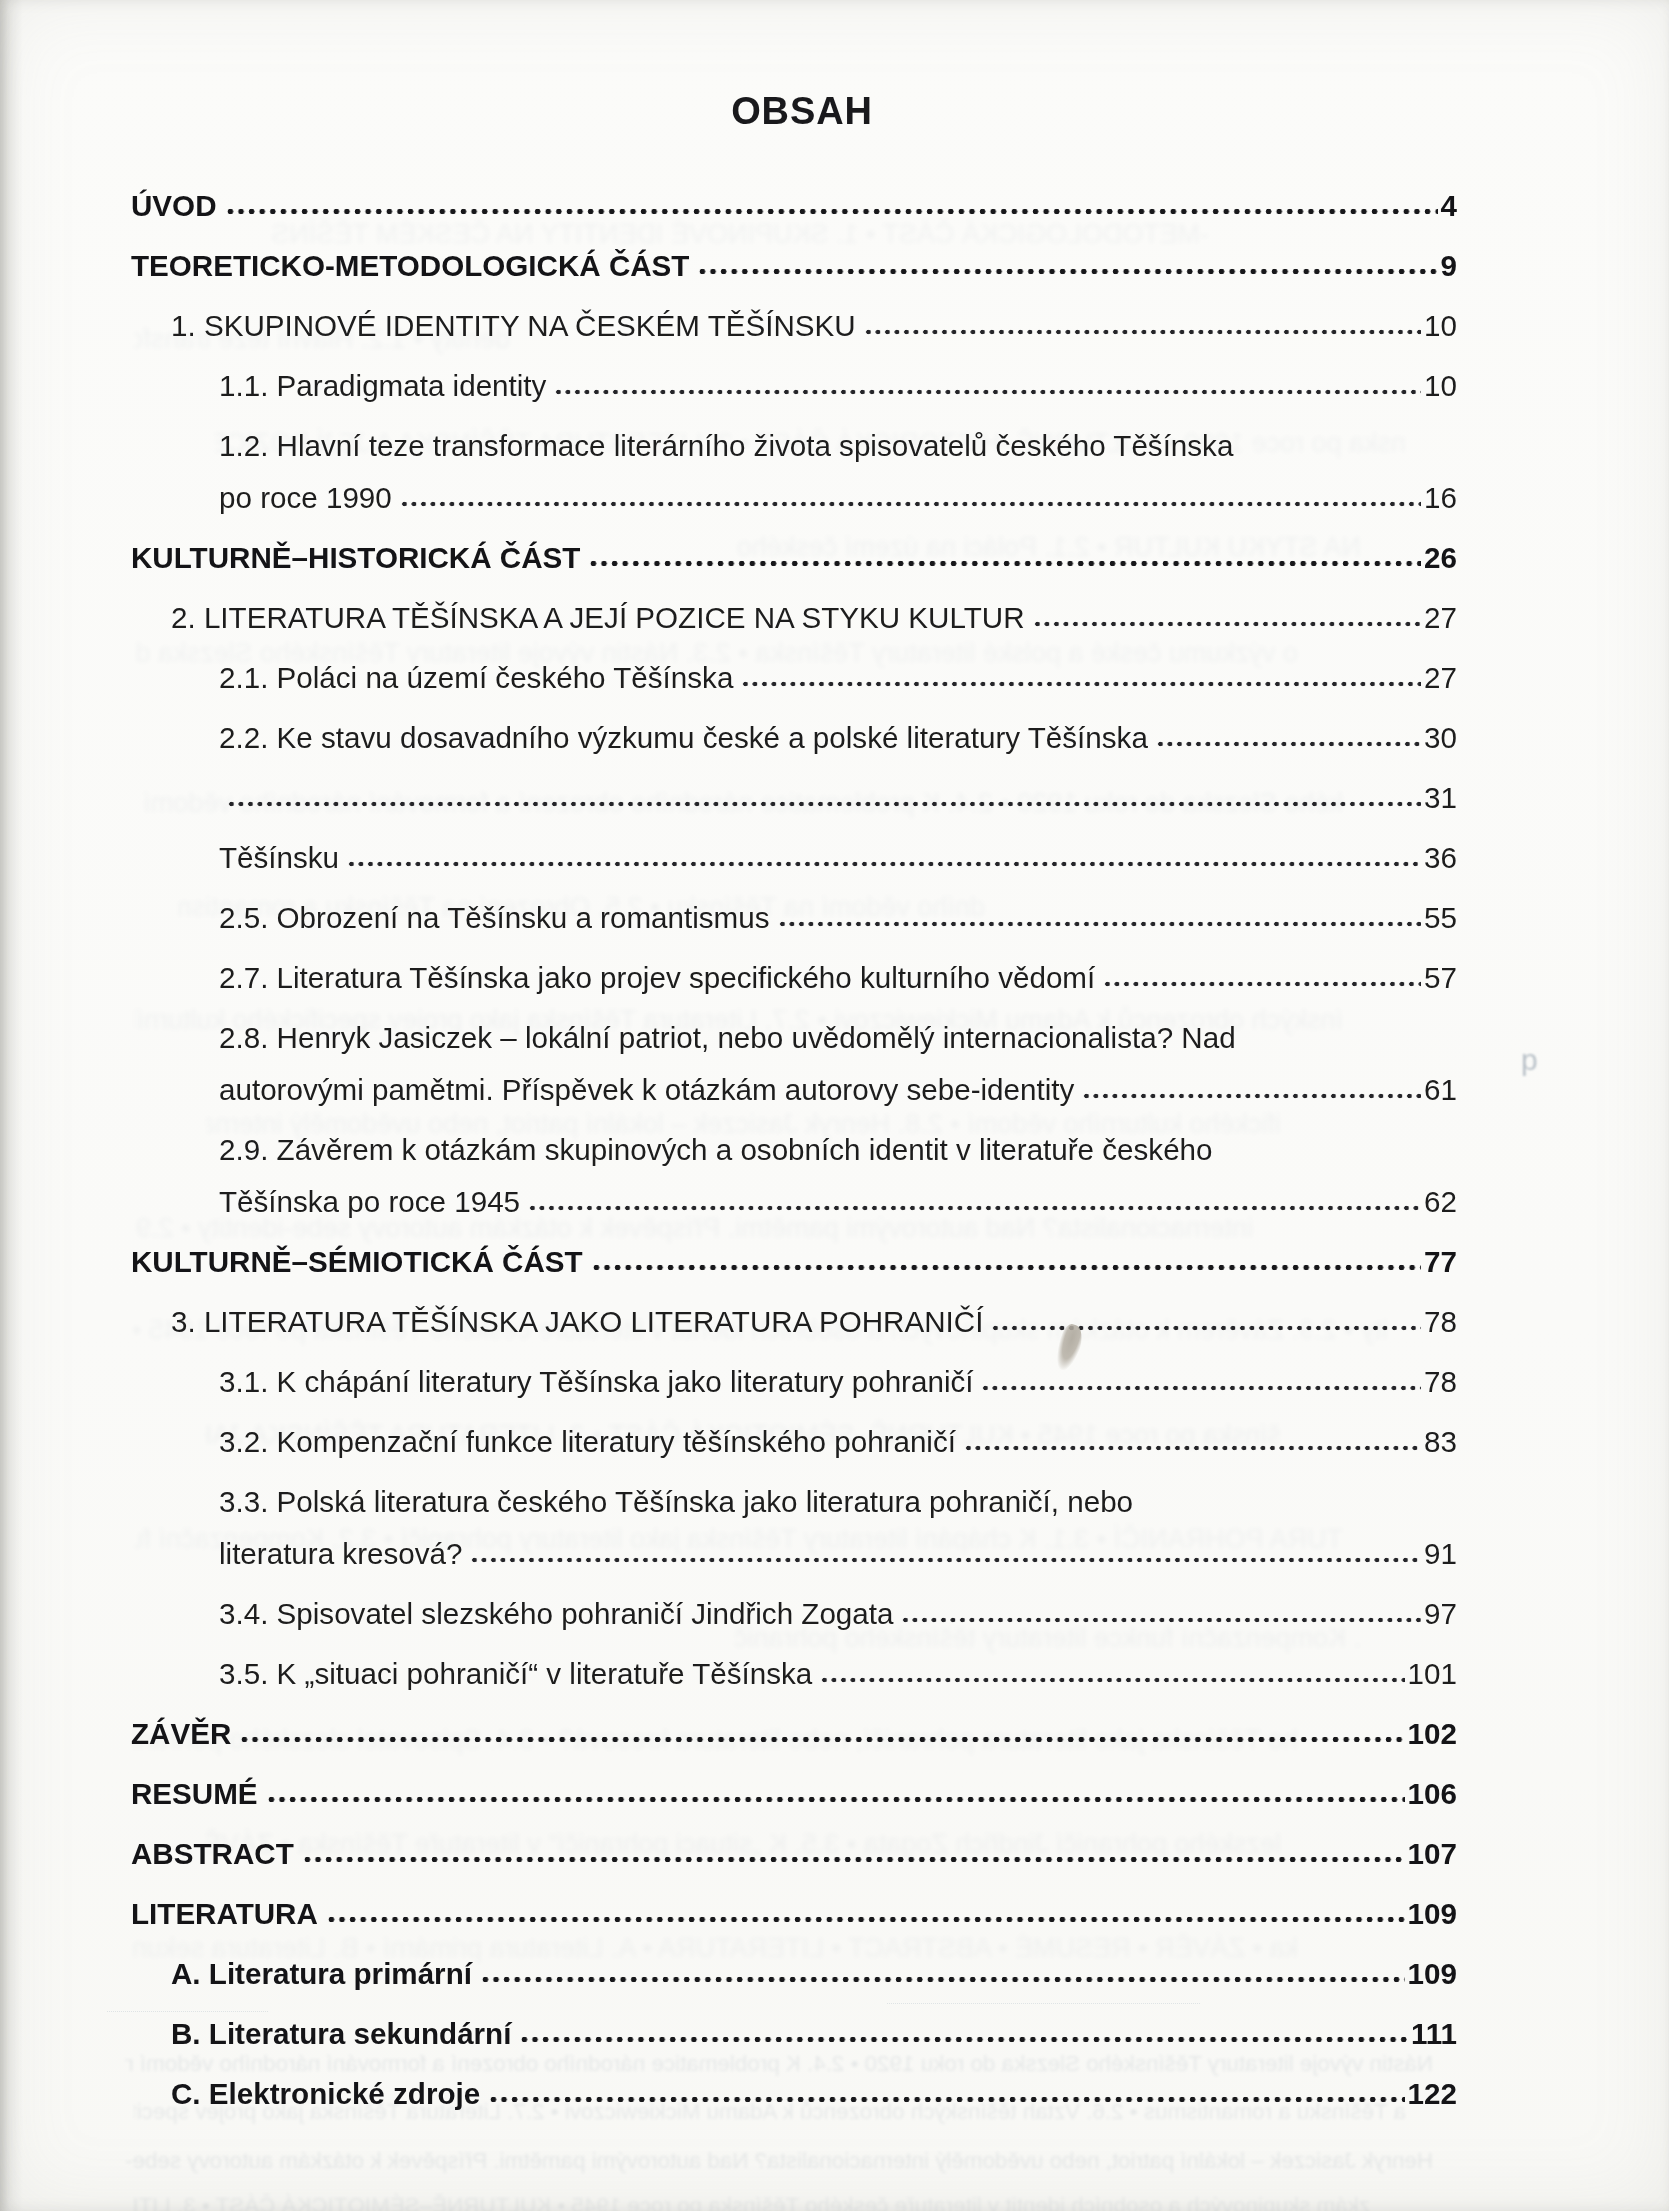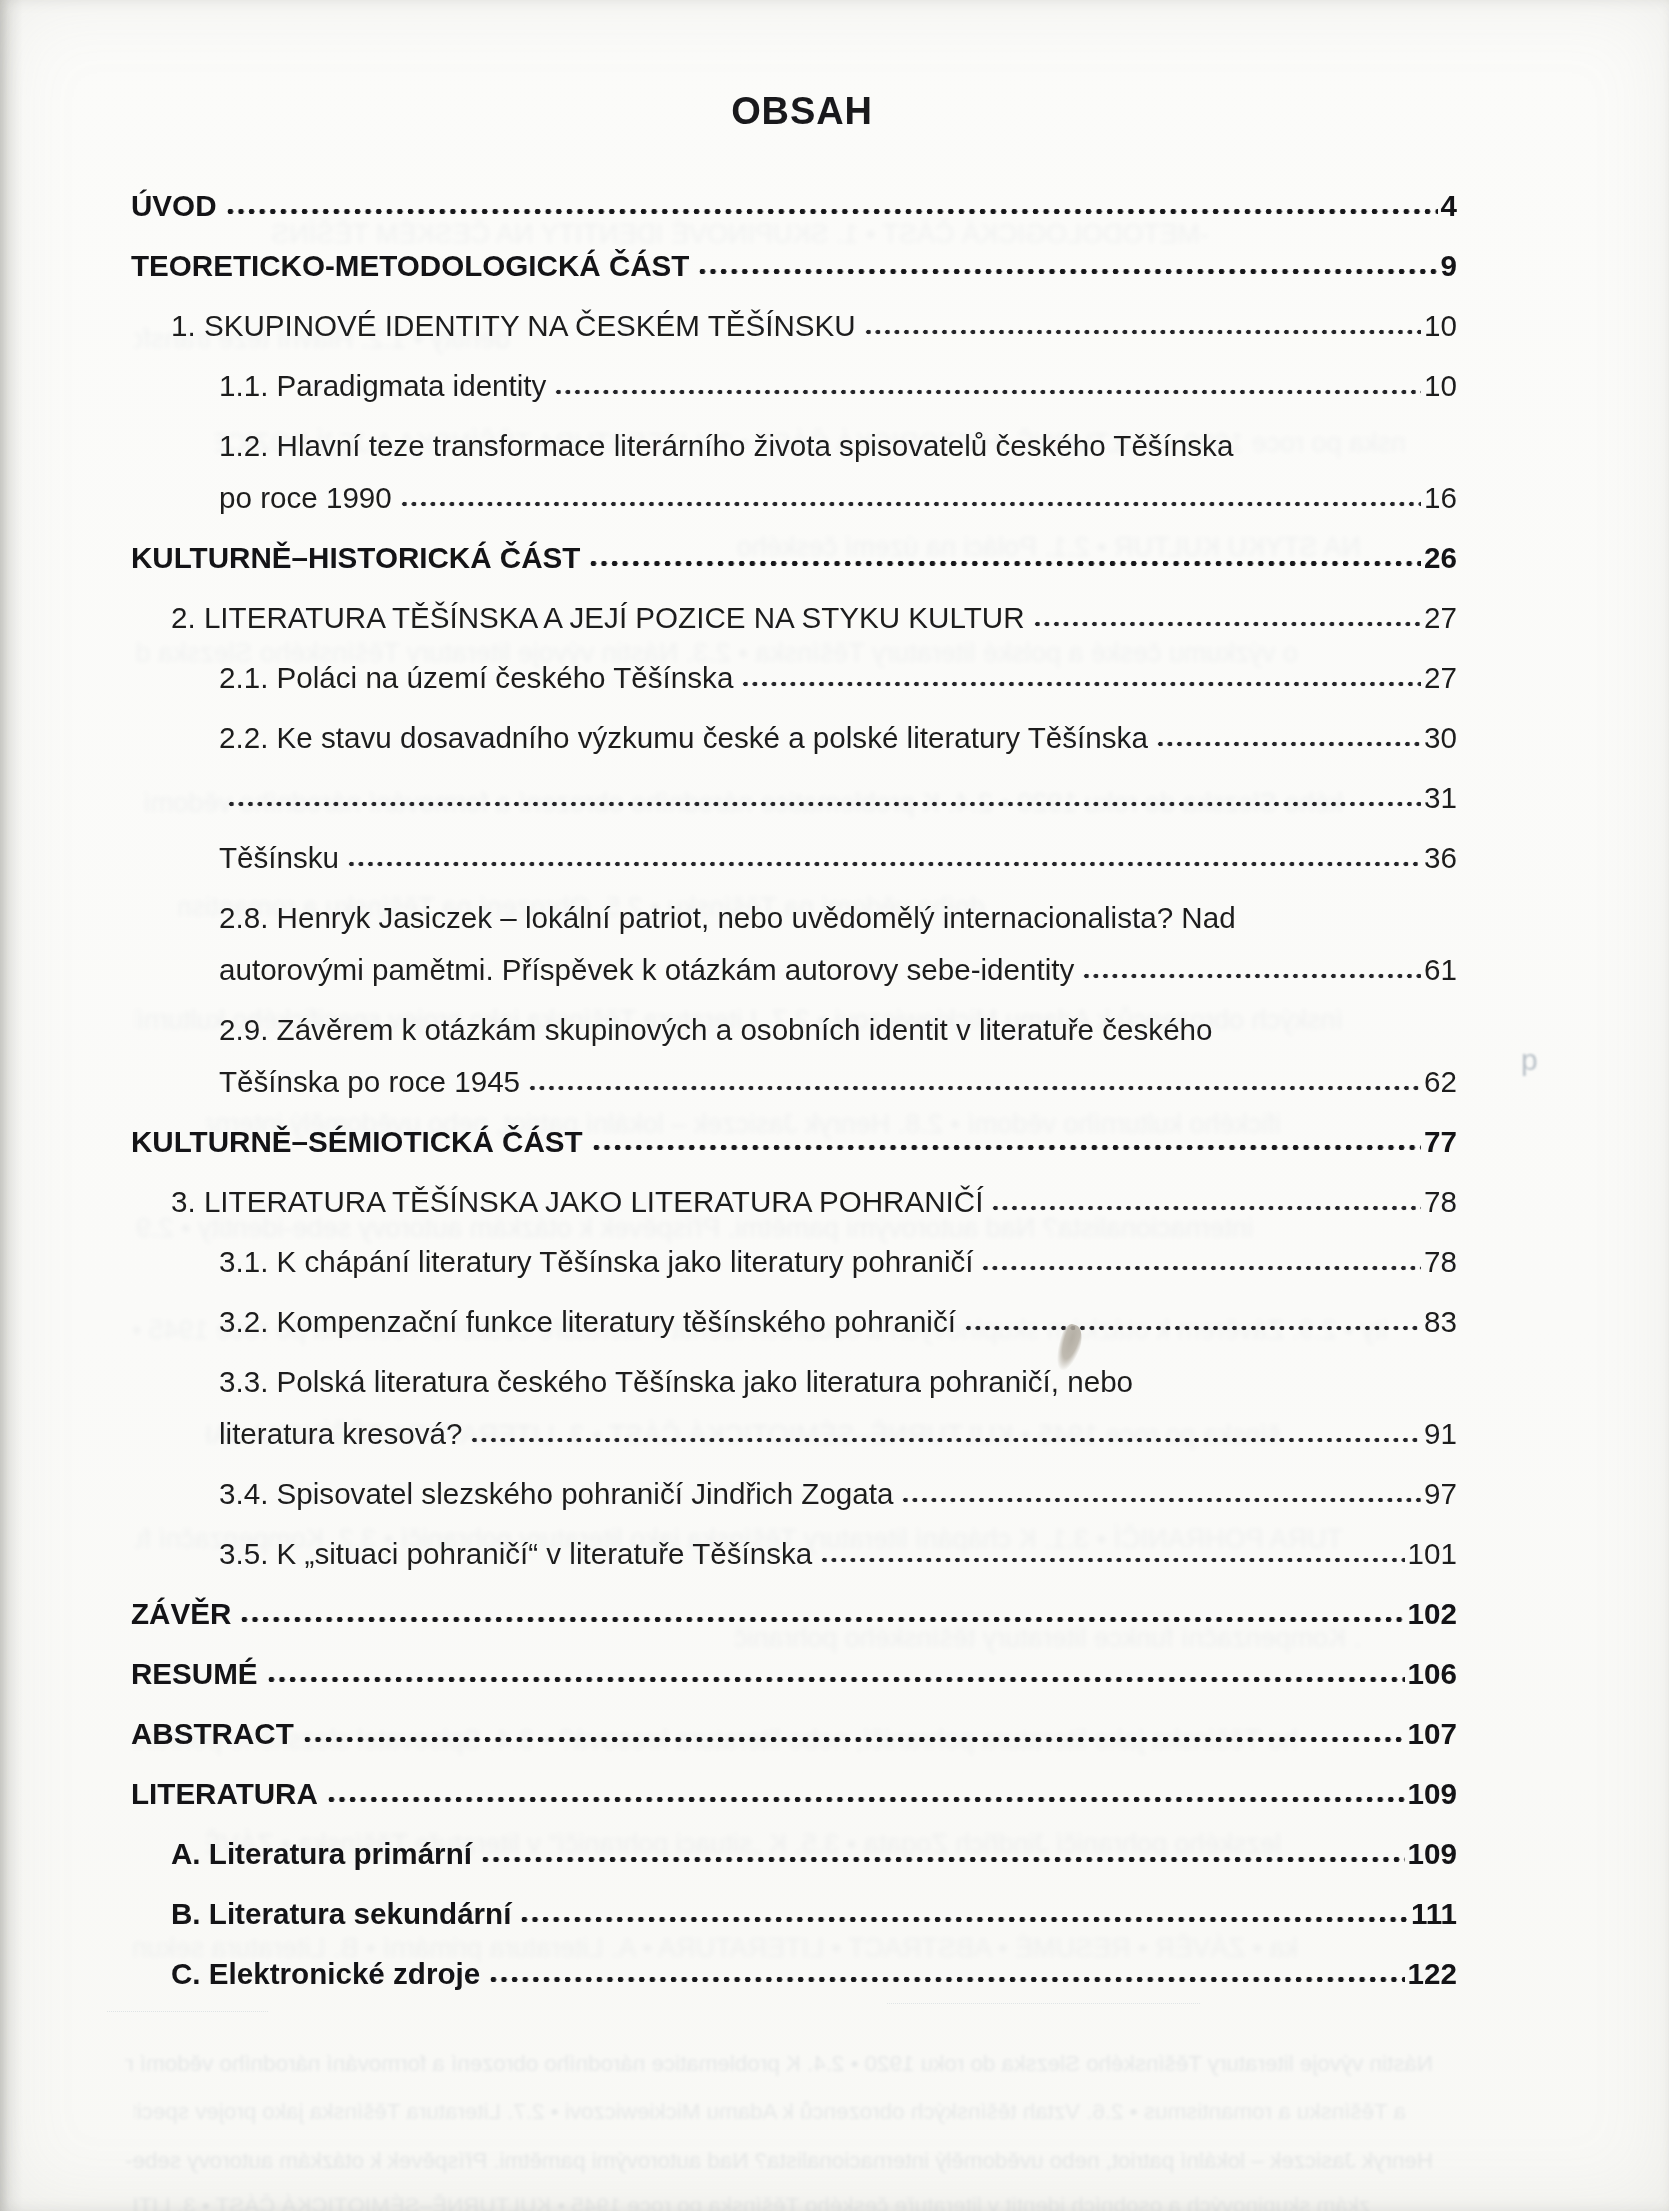--- a/index.html
+++ b/index.html
@@ -175,20 +175,34 @@
       </div>
       <div class="entry lv2">
         <div class="line">
           <span class="txt">Těšínsku</span>
           <span class="leader"></span>
           <span class="pg">36</span>
         </div>
       </div>
       <div class="entry lv2">
         <div class="line">
+          <span class="txt">2.5. Obrození na Těšínsku a romantismus</span>
+          <span class="leader"></span>
+          <span class="pg">55</span>
+        </div>
+      </div>
+      <div class="entry lv2">
+        <div class="line">
+          <span class="txt">2.7. Literatura Těšínska jako projev specifického kulturního vědomí</span>
+          <span class="leader"></span>
+          <span class="pg">57</span>
+        </div>
+      </div>
+      <div class="entry lv2">
+        <div class="line">
           <span class="txt">2.8. Henryk Jasiczek – lokální patriot, nebo uvědomělý internacionalista? Nad</span>
         </div>
         <div class="line">
           <span class="txt">autorovými pamětmi. Příspěvek k otázkám autorovy sebe-identity</span>
           <span class="leader"></span>
           <span class="pg">61</span>
         </div>
       </div>
       <div class="entry lv2">
         <div class="line">

